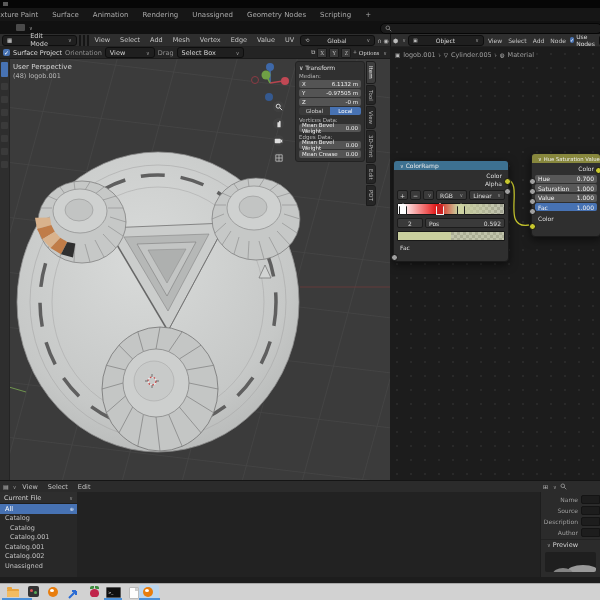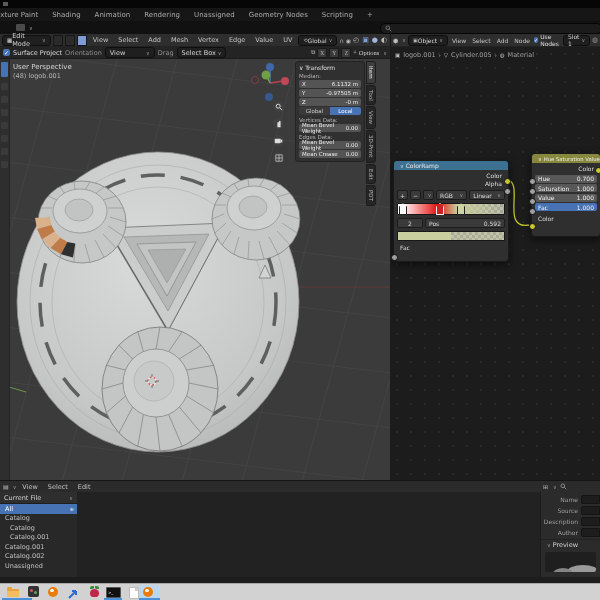--- a/index.html
+++ b/index.html
@@ -3,21 +3,21 @@
 <meta charset="utf-8">
 <style>
   html,body{margin:0;padding:0;background:#000;}
   #app{position:relative;width:600px;height:600px;overflow:hidden;
        font-family:"DejaVu Sans",sans-serif;color:#c8c8c8;background:#1d1d1d;
        -webkit-font-smoothing:antialiased;}
   .abs{position:absolute;}
   .row{display:flex;align-items:center;}
   .caret{font-size:5px;color:#999;margin-left:2px;}
   .pill{background:#1f1f1f;border:1px solid #0e0e0e;border-radius:3px;height:9px;
-        display:flex;align-items:center;padding:0 4px;gap:0;color:#d6d6d6;}
+        display:flex;align-items:center;padding:0 4px;gap:18px;color:#d6d6d6;}
   .menu-item{color:#c4c4c4;font-size:6.5px;padding:0 4px;}
   .cb{width:7px;height:7px;background:#4772b3;border-radius:2px;color:#fff;font-size:6px;
       line-height:7px;text-align:center;}
   
   #topstrip{left:0;top:0;width:600px;height:8px;background:#060606;}
   #tabsbar{left:0;top:8px;width:600px;height:13px;background:#161616;display:flex;align-items:center;}
   #tabsbar .tab{font-size:7px;color:#aaa;padding:0 7px;height:13px;display:flex;align-items:center;}
   #tabsbar .tab.first{margin-left:-14px;}
   #topbar2{left:0;top:21px;width:600px;height:13px;background:#111;border-bottom:1px solid #000;}
   #searchbar{left:380px;top:23px;width:216px;height:9px;background:#1b1b1b;border:1px solid #060606;
@@ -116,21 +116,21 @@
 <body>
 
 <div id="app">
 
   <div class="abs" id="topstrip">
     <div class="abs" style="left:3px;top:2px;width:5px;height:4px;background:#5a5a5a;"></div>
   </div>
 
   <div class="abs" id="tabsbar">
     <div class="tab first">Texture Paint</div>
-    <div class="tab">Shading</div>
+    <div class="tab">Surface</div>
     <div class="tab">Animation</div>
     <div class="tab">Rendering</div>
     <div class="tab">Unassigned</div>
     <div class="tab">Geometry Nodes</div>
     <div class="tab">Scripting</div>
     <div class="tab">+</div>
   </div>
 
   <div class="abs" id="topbar2">
     <div class="abs" style="left:16px;top:3px;width:9px;height:7px;background:#4a4a4a;border-radius:1px;"></div>

